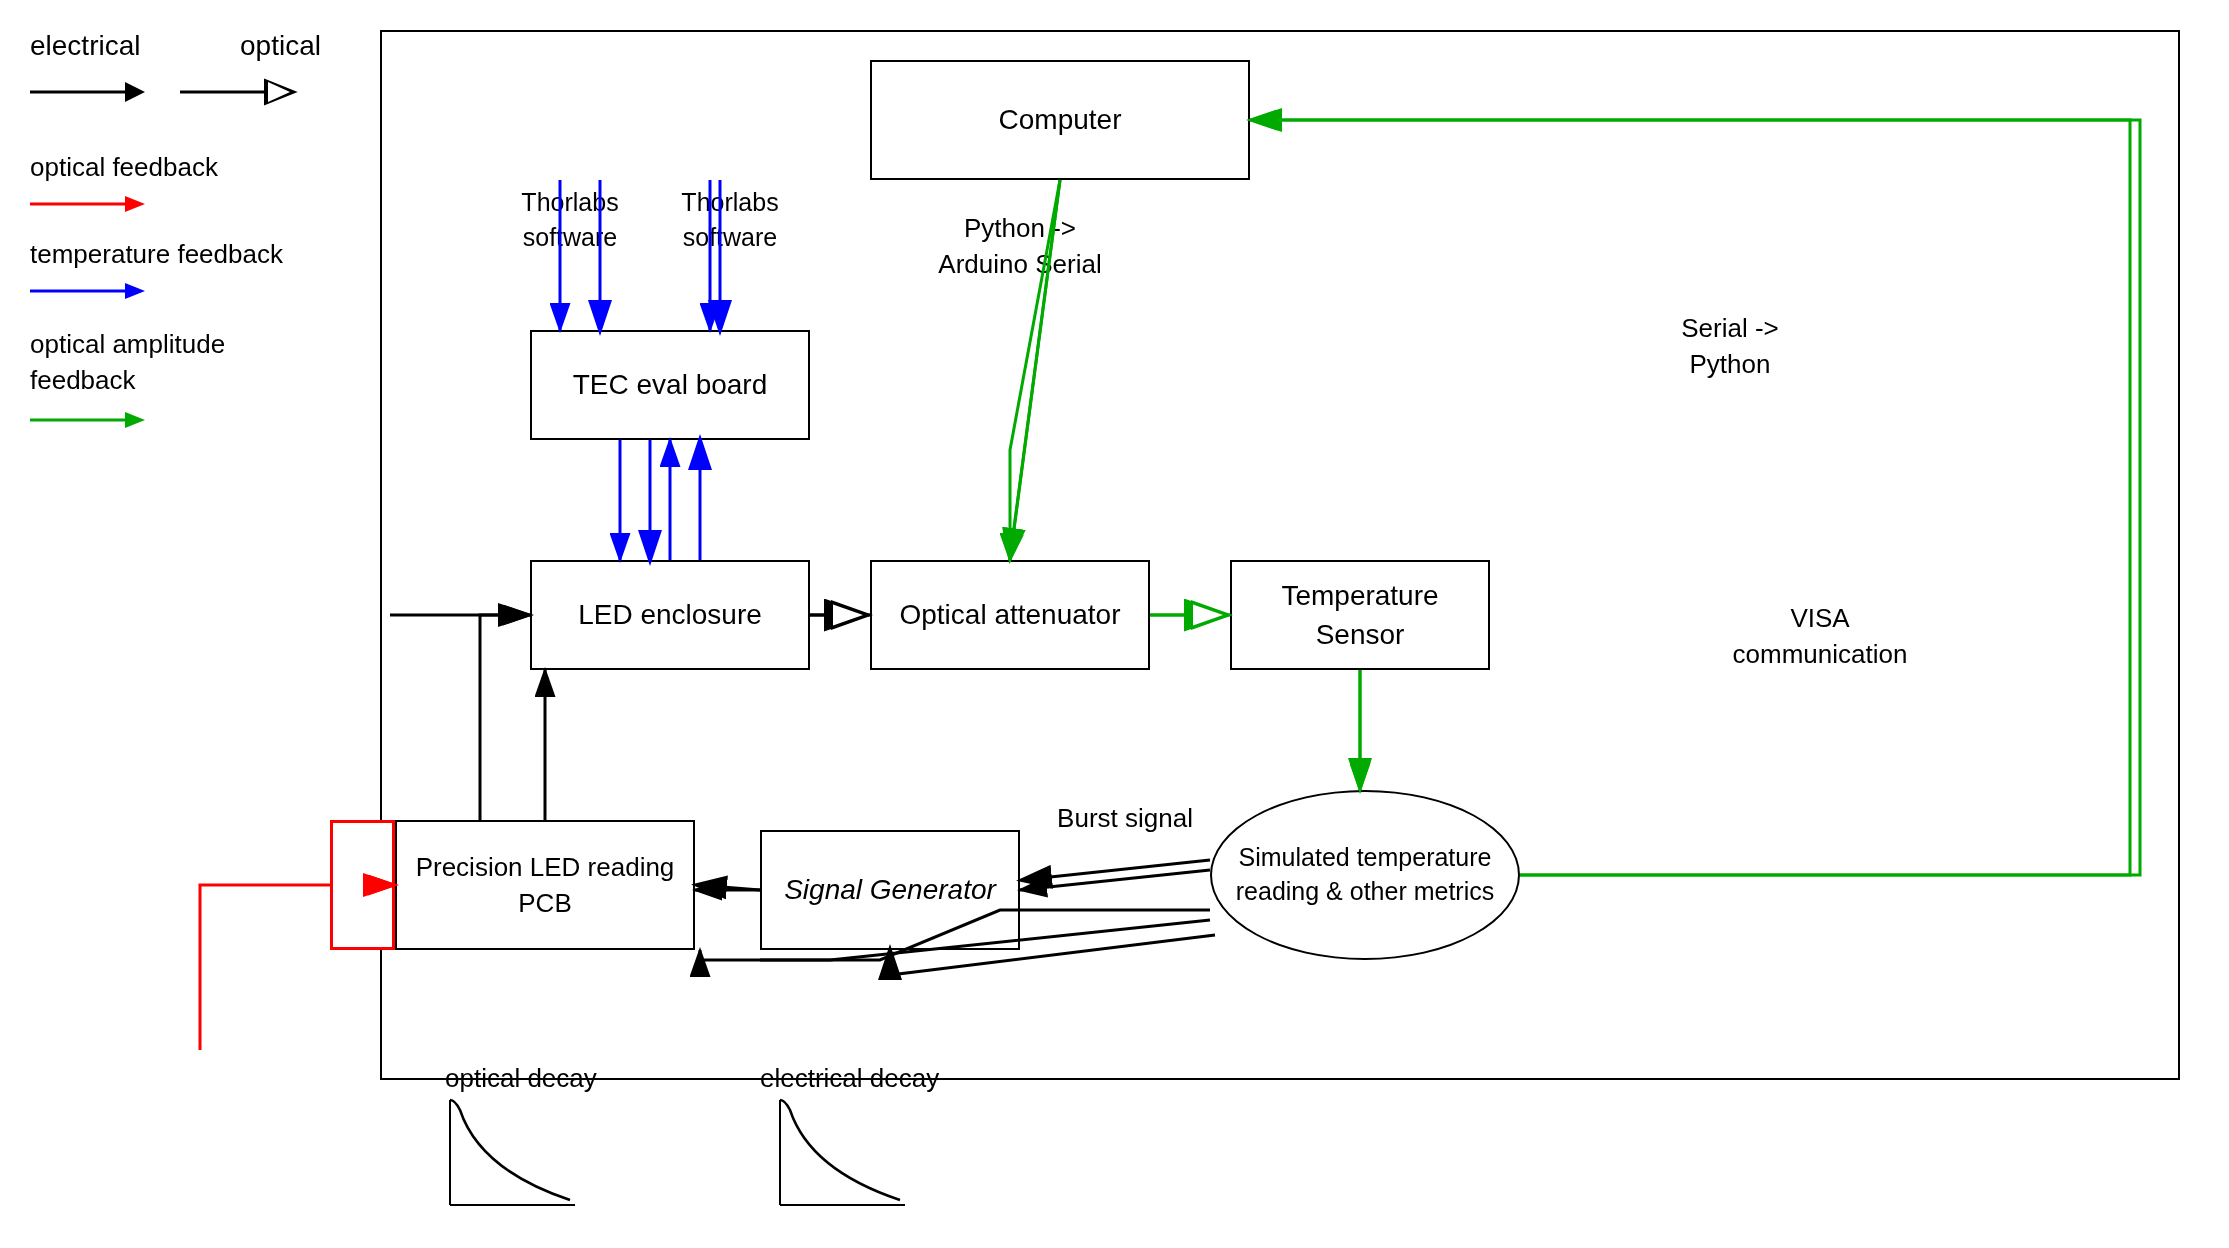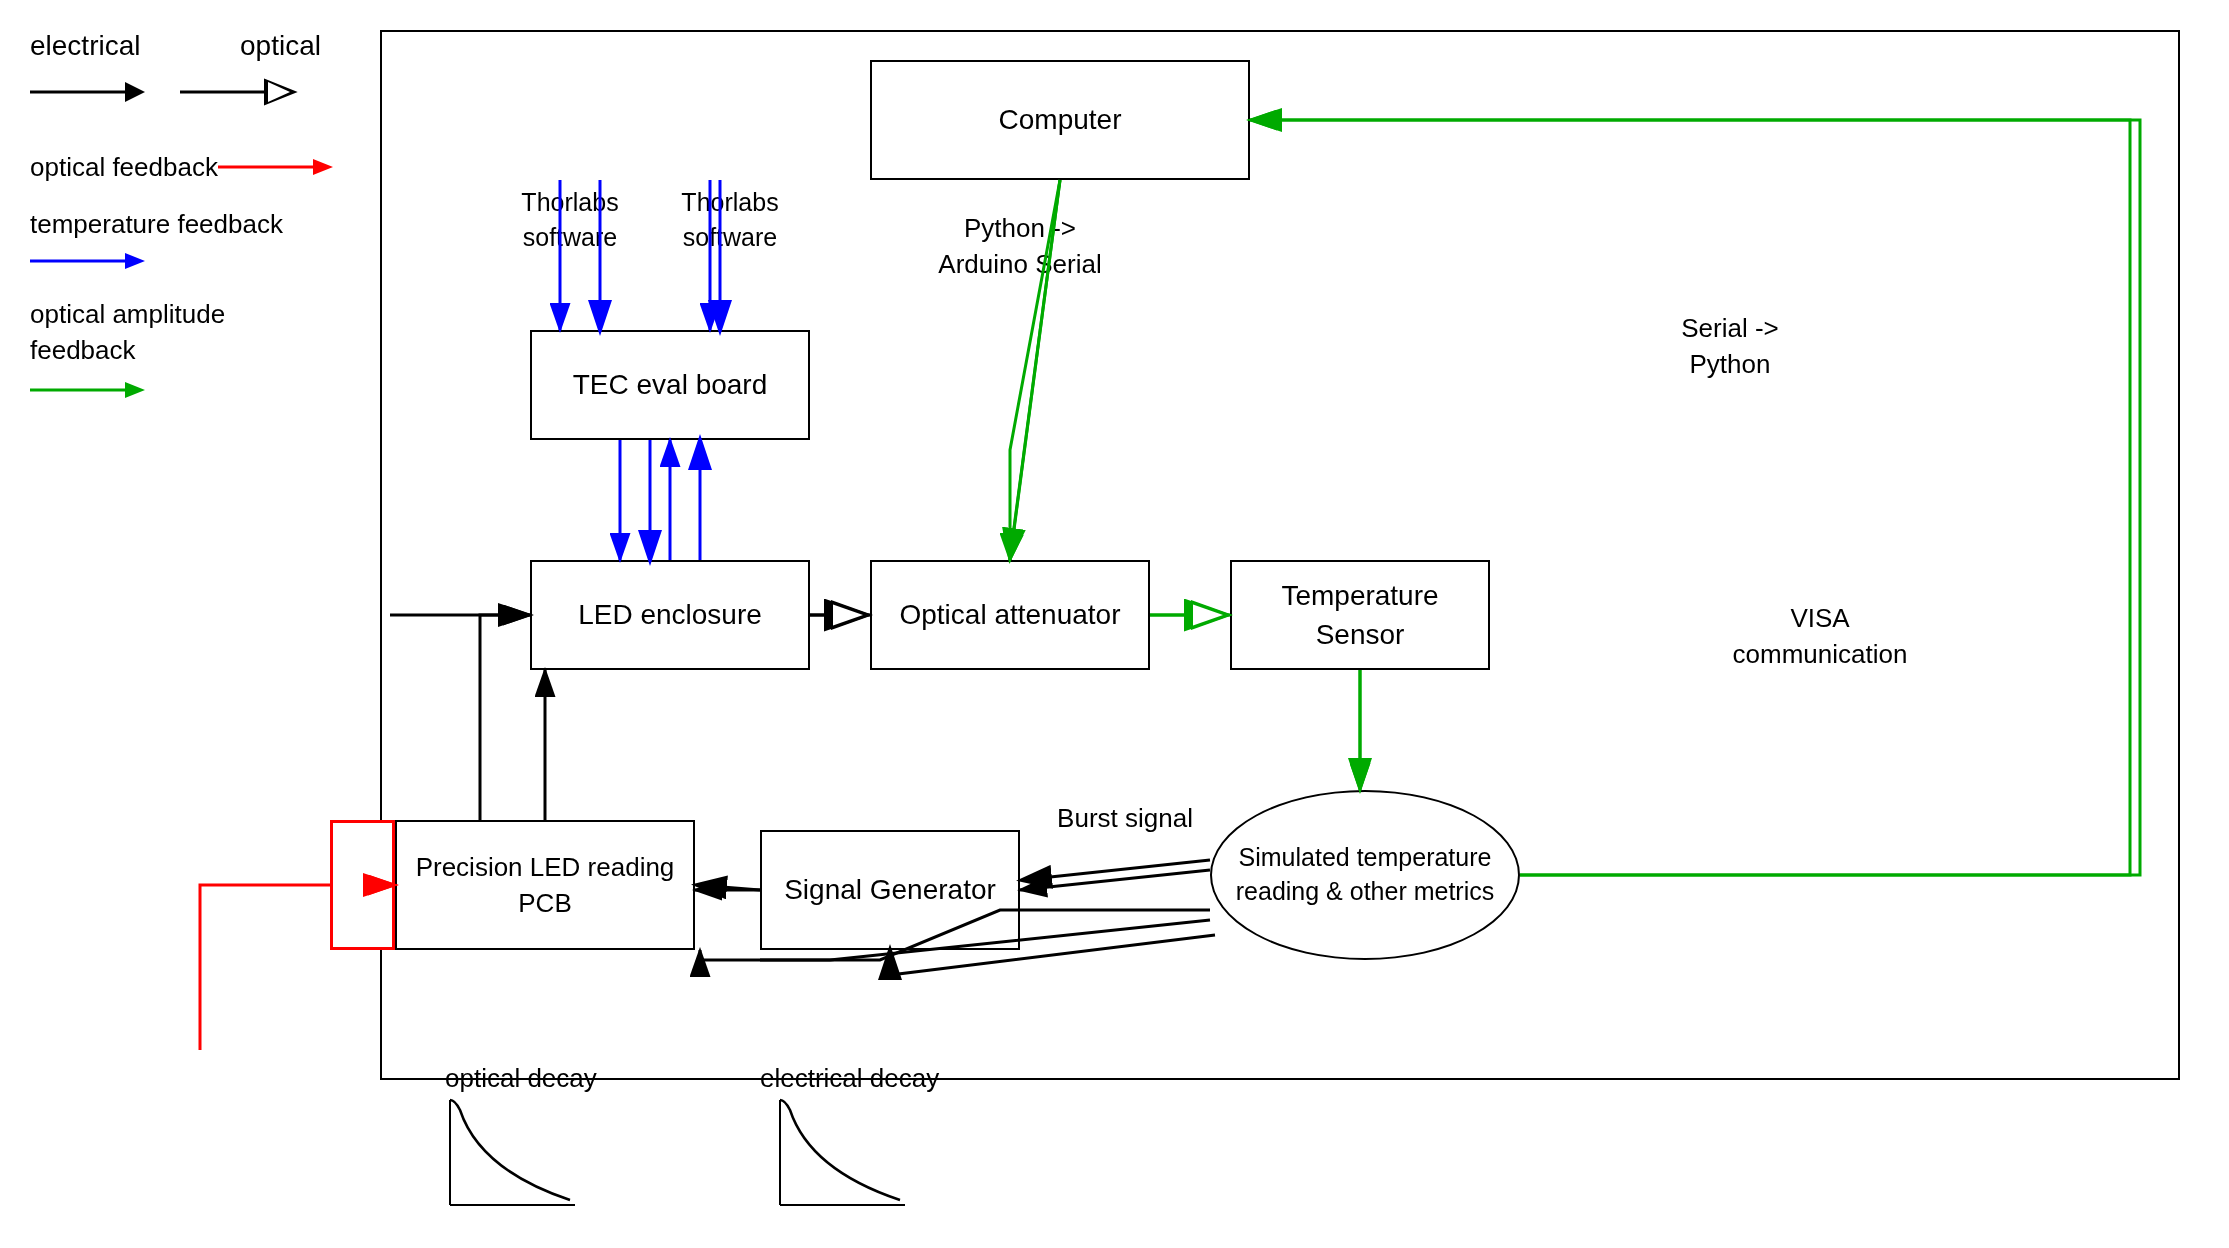--- a/index.html
+++ b/index.html
@@ -89,21 +89,21 @@
         <line x1="0" y1="20" x2="95" y2="20" stroke="#000" stroke-width="3"></line>
         <polygon points="95,10 115,20 95,30" fill="#000"></polygon>
       </svg>
       <svg width="120" height="40">
         <line x1="0" y1="20" x2="85" y2="20" stroke="#000" stroke-width="3"></line>
         <polygon points="85,8 115,20 85,32" fill="#000" stroke="#000" stroke-width="2"></polygon>
         <polygon points="88,10 110,20 88,30" fill="#fff"></polygon>
       </svg>
     </div>
 
-    <div style="display:flex; flex-direction:row; margin-bottom:15px;">
+    <div style="display:flex; flex-direction:column; margin-bottom:15px;">
       <span style="font-size:26px; margin-bottom:6px;">optical feedback</span>
       <svg width="120" height="30">
         <line x1="0" y1="15" x2="95" y2="15" stroke="#ff0000" stroke-width="3"></line>
         <polygon points="95,7 115,15 95,23" fill="#ff0000"></polygon>
       </svg>
     </div>
 
     <div style="display:flex; flex-direction:column; margin-bottom:15px; margin-top:20px;">
       <span style="font-size:26px; margin-bottom:6px;">temperature feedback</span>
       <svg width="120" height="30">
@@ -138,21 +138,21 @@
   <div class="block" style="left:870px; top:560px; width:280px; height:110px;">
     <span>Optical
 attenuator</span>
   </div>
 
   <div class="block" style="left:1230px; top:560px; width:260px; height:110px;">
     <span>Temperature
 Sensor</span>
   </div>
 
-  <div class="block" style="left:760px; top:830px; width:260px; height:120px;">
+  <div class="block" style="left:760px; top:830px; width:260px; height:120px;font-style:italic;">
     <span>Signal
 Generator</span>
   </div>
 
   <div class="block" style="left:395px; top:820px; width:300px; height:130px;">
     <span style="font-size:26px;">Precision LED
 reading PCB</span>
   </div>
 
   <div class="block-ellipse" style="left:1210px; top:790px; width:310px; height:170px; font-size:25px;">

